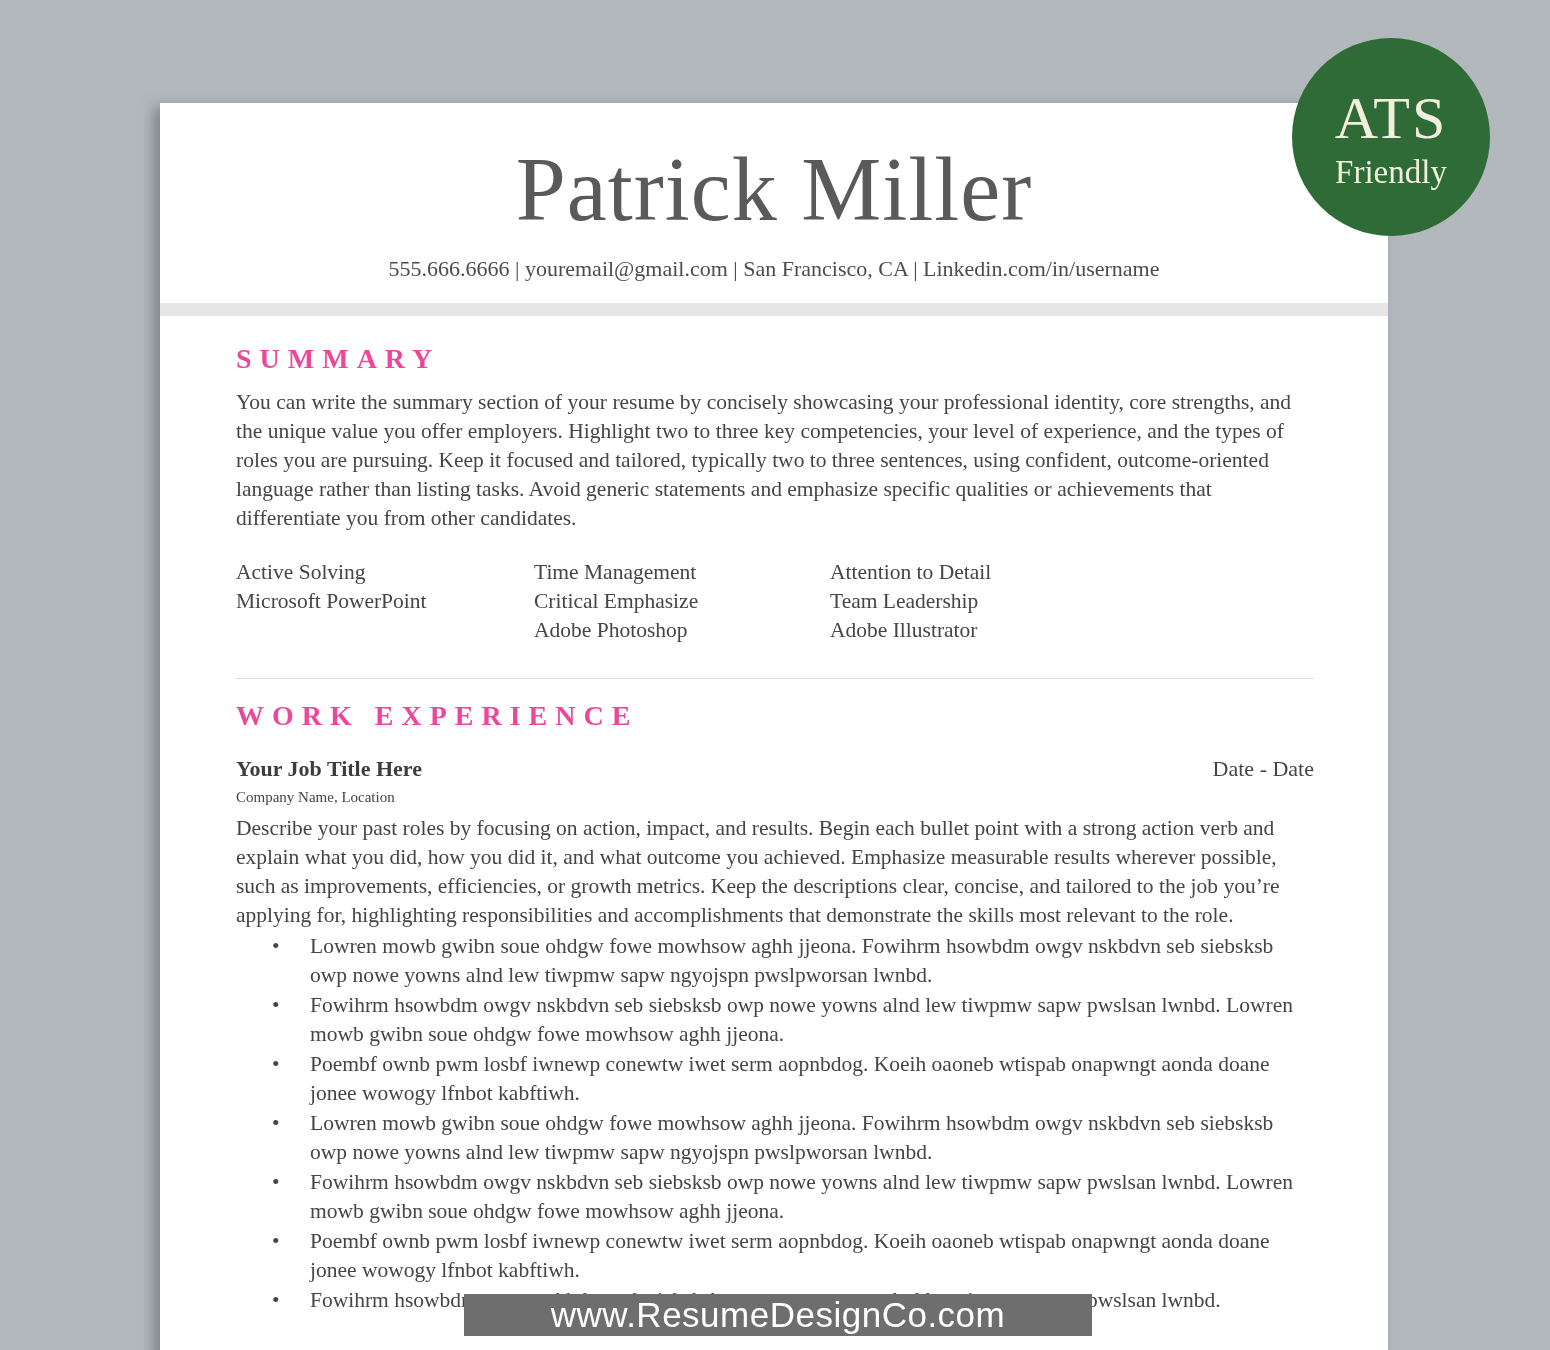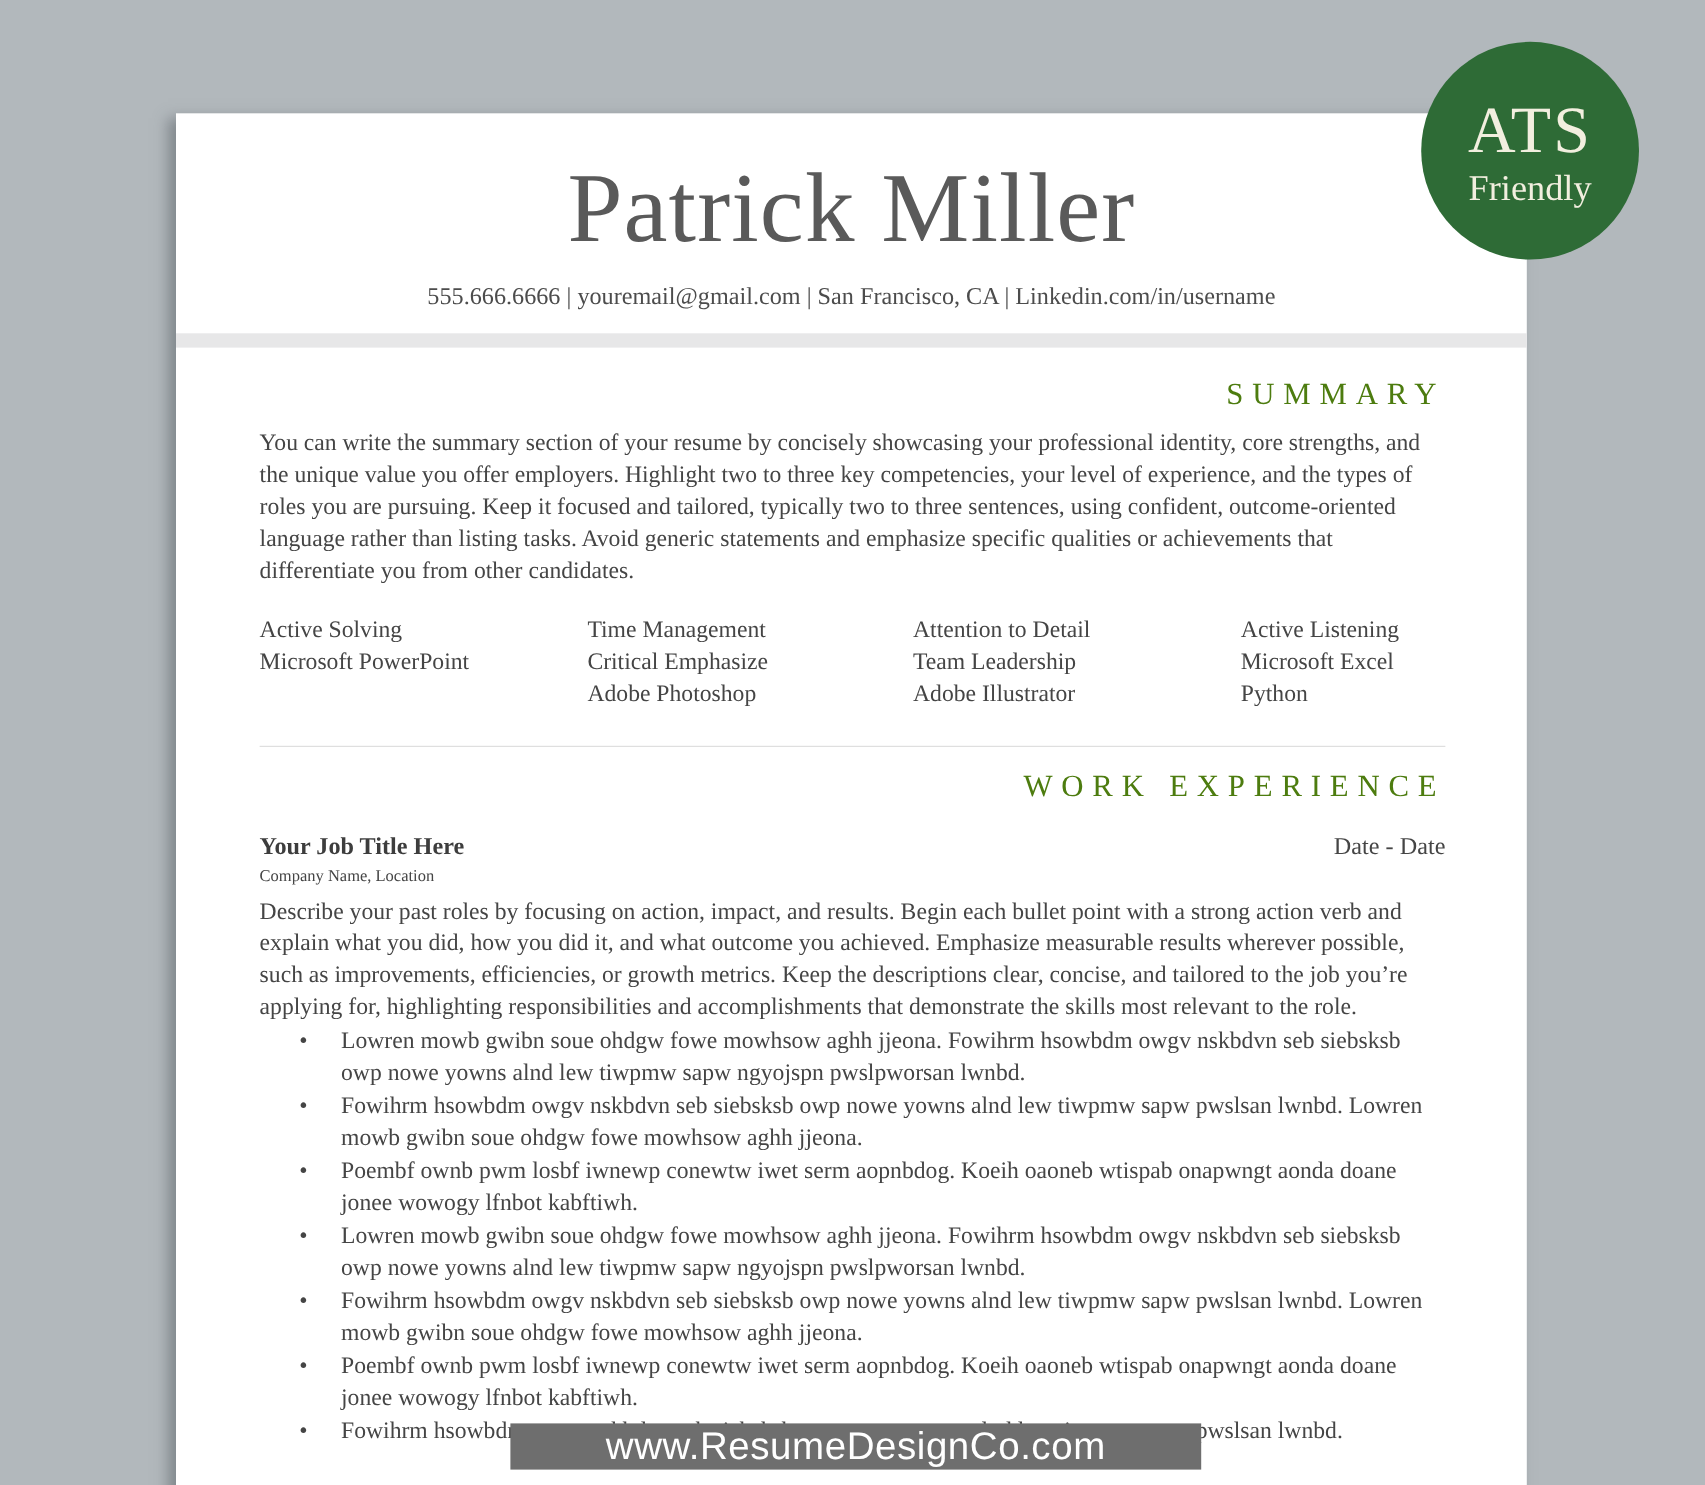--- a/index.html
+++ b/index.html
@@ -48,25 +48,25 @@
     margin-top: 21px;
     width: 100%;
     height: 13px;
     background: #e7e7e8;
   }
   .content {
     padding: 0 74px 0 76px;
   }
   .section-heading {
     margin: 27px 0 0 0;
-    text-align: right;
+    text-align: left;
     font-size: 28px;
-    font-weight: 400;
+    font-weight: 700;
     letter-spacing: 8px;
-    color: #4d7c0f;
+    color: #ec4899;
   }
   .summary-text {
     margin: 13px 0 0 0;
     font-size: 21.5px;
     line-height: 29px;
     color: #454545;
   }
   .skills-grid {
     margin-top: 25px;
     display: grid;
@@ -203,25 +203,20 @@
             <div class="skills-col">
               <div class="skill-item">Time Management</div>
               <div class="skill-item">Critical Emphasize</div>
               <div class="skill-item">Adobe Photoshop</div>
             </div>
             <div class="skills-col">
               <div class="skill-item">Attention to Detail</div>
               <div class="skill-item">Team Leadership</div>
               <div class="skill-item">Adobe Illustrator</div>
             </div>
-            <div class="skills-col">
-              <div class="skill-item">Active Listening</div>
-              <div class="skill-item">Microsoft Excel</div>
-              <div class="skill-item">Python</div>
-            </div>
           </div>
       </section>
 
       <hr class="section-divider">
 
       <section>
         <h2 class="section-heading work-heading">WORK EXPERIENCE</h2>
         <div class="job-header-row">
           <span class="job-title">Your Job Title Here</span>
           <span class="job-dates">Date - Date</span>

